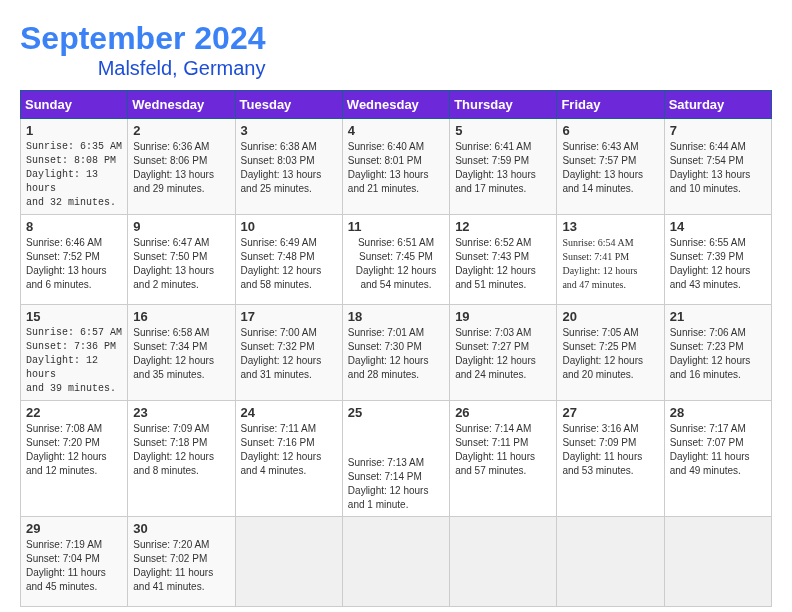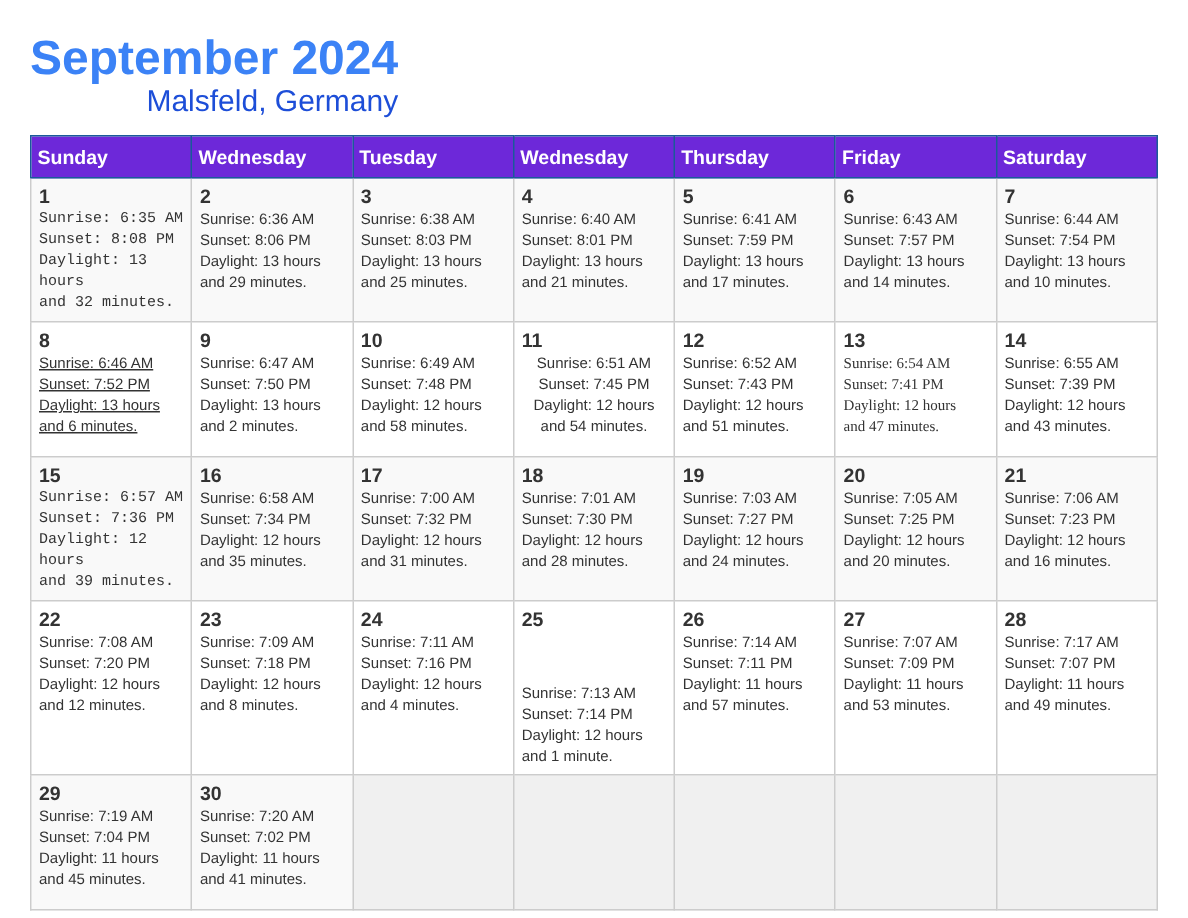--- a/index.html
+++ b/index.html
@@ -160,21 +160,21 @@
           <span class="day-num">7</span>
           <div class="day-info" style="white-space: pre-wrap;">Sunrise: 6:44 AM
 Sunset: 7:54 PM
 Daylight: 13 hours
 and 10 minutes.</div>
         </td>
       </tr>
       <tr>
         <td>
           <span class="day-num">8</span>
-          <div class="day-info" style="white-space: pre-wrap; text-decoration: underline;">Sunrise: 6:46 AM
+          <div class="day-info" style="white-space: pre-wrap;">Sunrise: 6:46 AM
 Sunset: 7:52 PM
 Daylight: 13 hours
 and 6 minutes.</div>
         </td>
         <td>
           <span class="day-num">9</span>
           <div class="day-info" style="white-space: pre-wrap;">Sunrise: 6:47 AM
 Sunset: 7:50 PM
 Daylight: 13 hours
 and 2 minutes.</div>
@@ -297,21 +297,21 @@
         </td>
         <td>
           <span class="day-num">26</span>
           <div class="day-info" style="white-space: pre-wrap;">Sunrise: 7:14 AM
 Sunset: 7:11 PM
 Daylight: 11 hours
 and 57 minutes.</div>
         </td>
         <td>
           <span class="day-num">27</span>
-          <div class="day-info" style="white-space: pre-wrap;">Sunrise: 7:07 AM
+          <div class="day-info" style="white-space: pre-wrap;">Sunrise: 3:16 AM
 Sunset: 7:09 PM
 Daylight: 11 hours
 and 53 minutes.</div>
         </td>
         <td>
           <span class="day-num">28</span>
           <div class="day-info" style="white-space: pre-wrap;">Sunrise: 7:17 AM
 Sunset: 7:07 PM
 Daylight: 11 hours
 and 49 minutes.</div>

